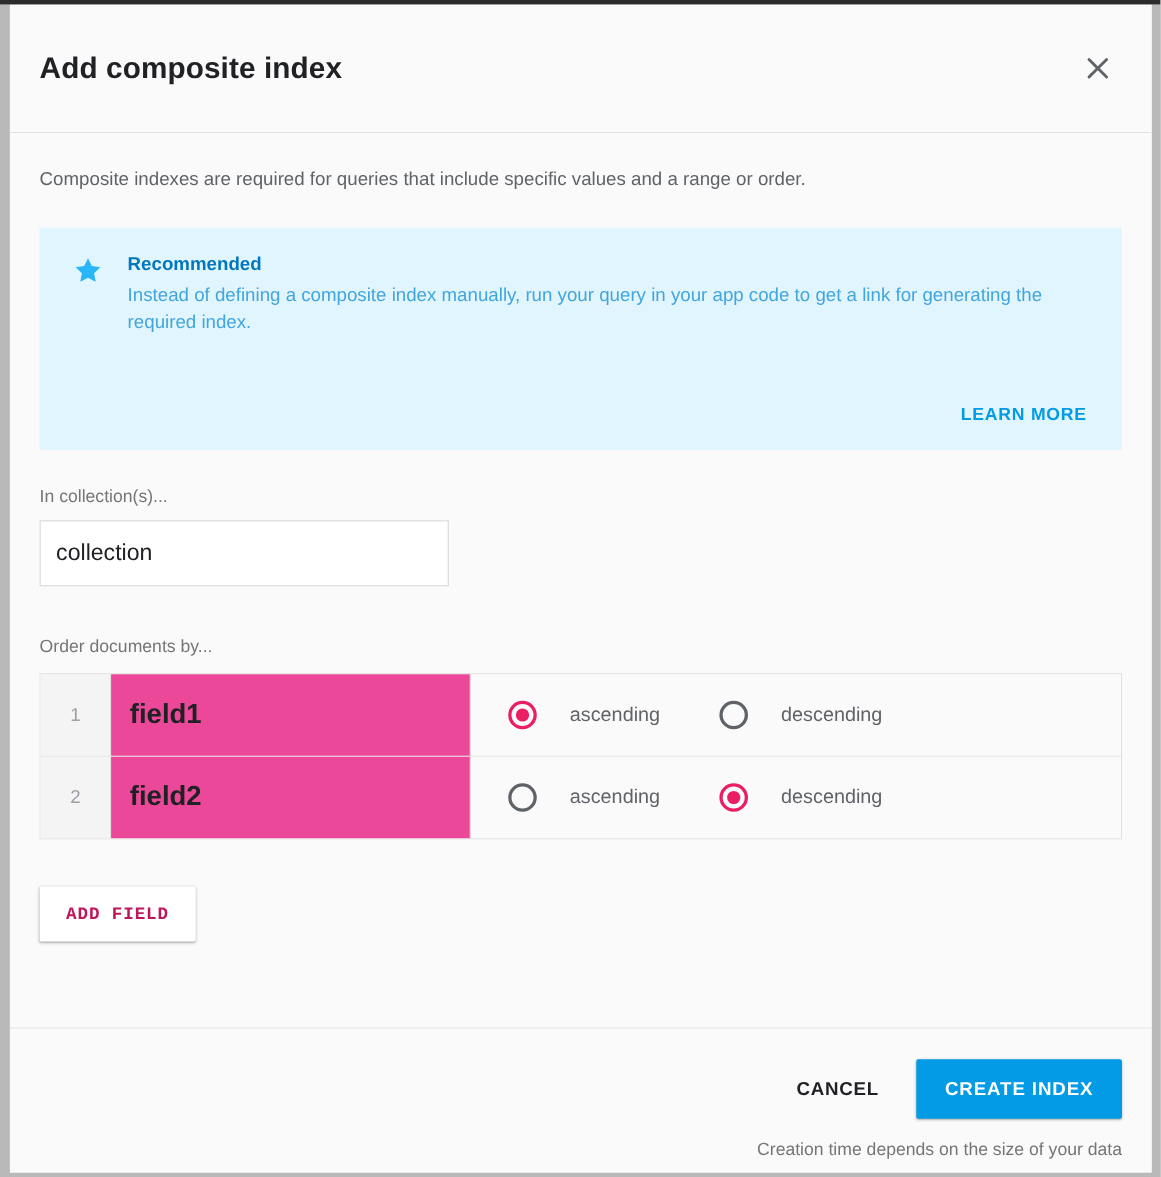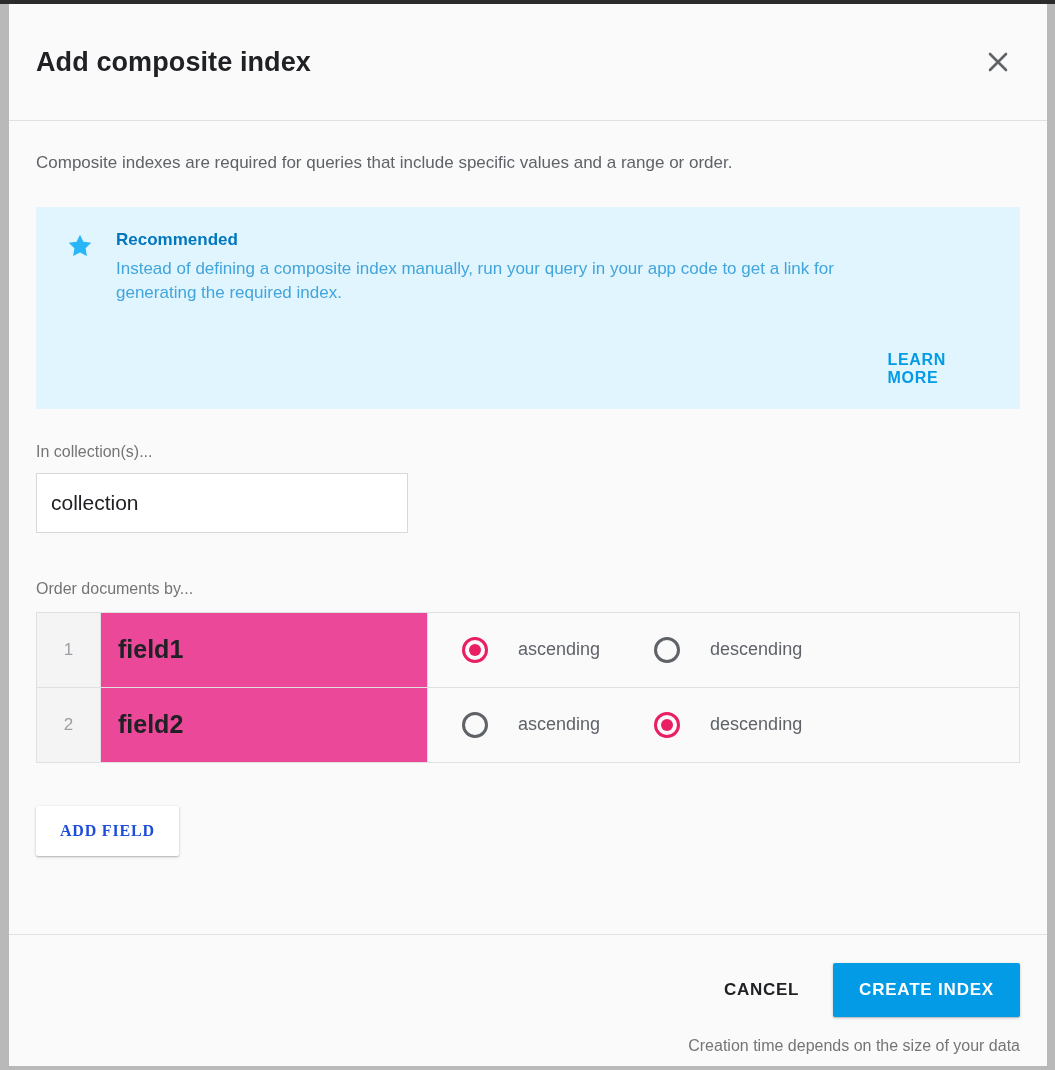--- a/index.html
+++ b/index.html
@@ -91,21 +91,21 @@
   }
 
   
   .rec-banner {
     margin-top: 32px;
     background: #e1f5fe;
     padding: 22px 30px 18px 30px;
     box-sizing: border-box;
     min-height: 202px;
     display: flex;
-    flex-direction: row;
+    flex-direction: column;
   }
   .rec-top {
     display: flex;
     align-items: flex-start;
   }
   .star-icon {
     flex: 0 0 auto;
     width: 28px;
     height: 28px;
     margin-right: 22px;
@@ -250,22 +250,22 @@
     margin-top: 43px;
     display: inline-block;
     background: #ffffff;
     border: none;
     border-radius: 2px;
     box-shadow: 0 1px 3px rgba(0,0,0,.22), 0 1px 1px rgba(0,0,0,.10);
     padding: 16px 24px;
     font-size: 16px;
     font-weight: bold;
     letter-spacing: .8px;
-    color: #1d4ed8;
-    font-family: Liberation Serif, serif;
+    color: #be185d;
+    font-family: Liberation Mono, monospace;
     cursor: pointer;
   }
 
   
   .dlg-footer {
     flex: 0 0 auto;
     border-top: 1px solid #e0e0e0;
     background: #fafafa;
     padding: 28px 27px 0 27px;
     box-sizing: border-box;

